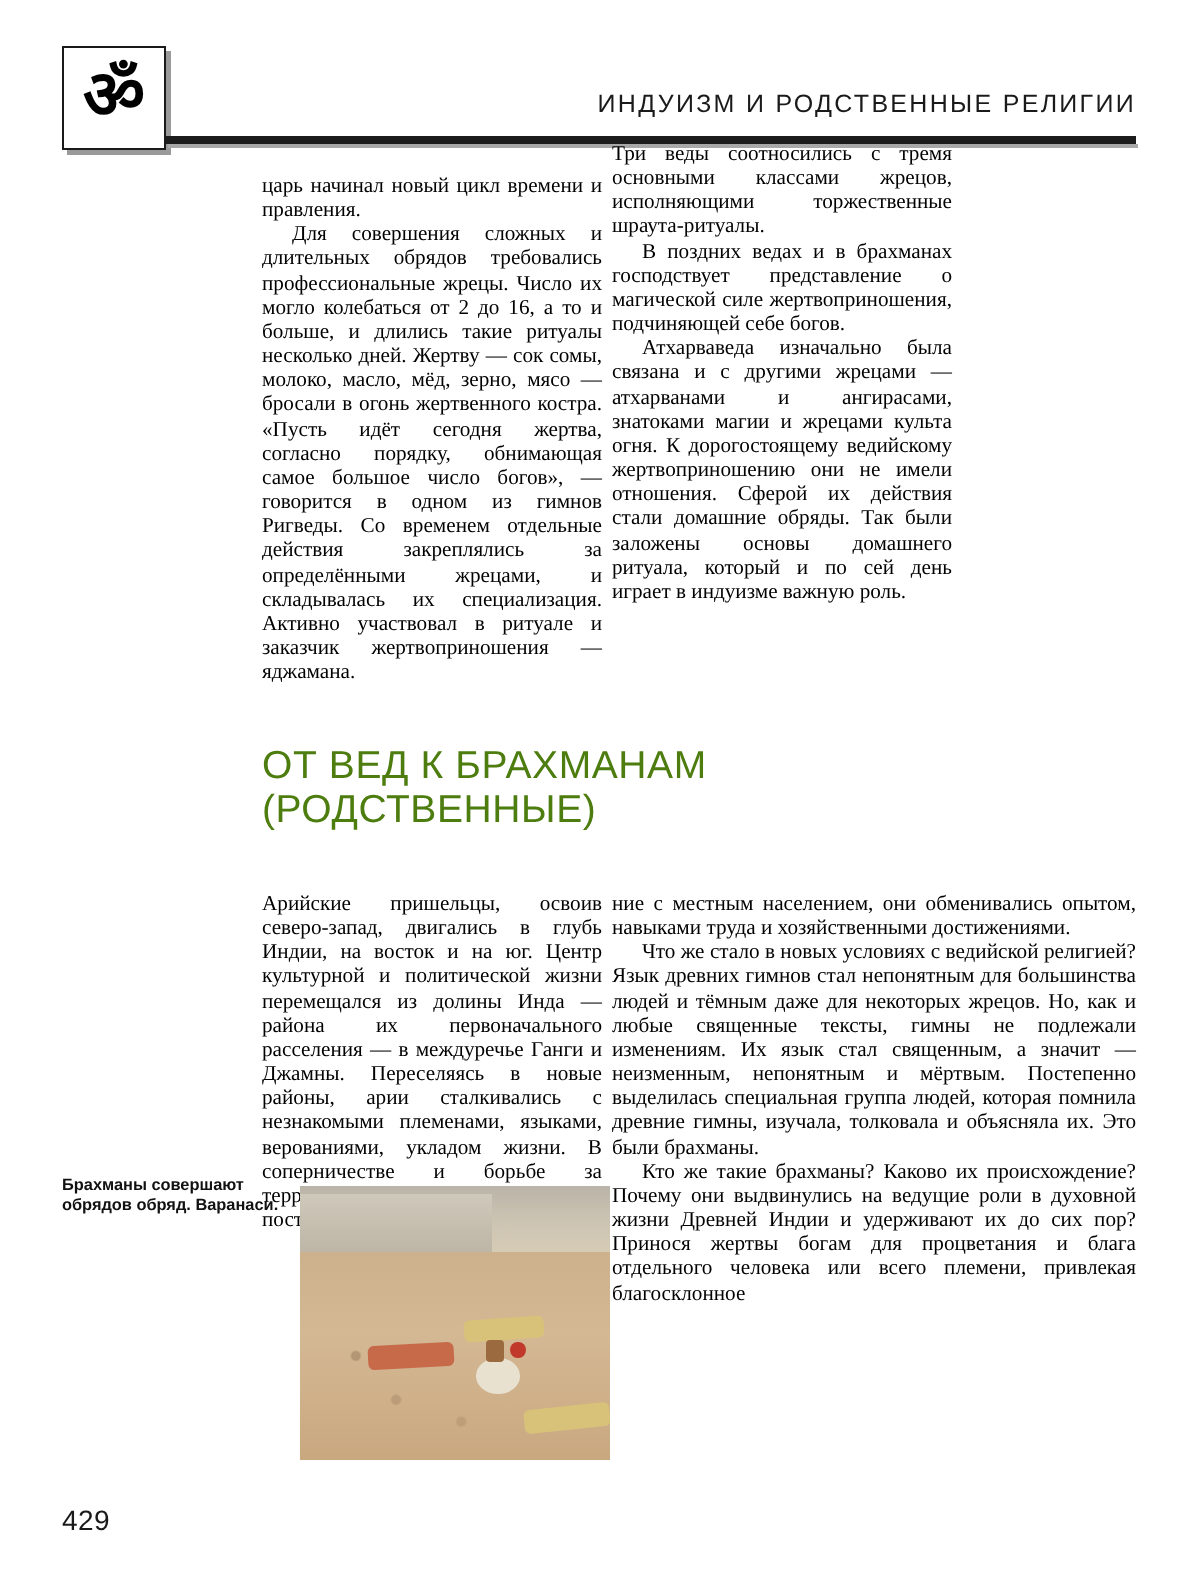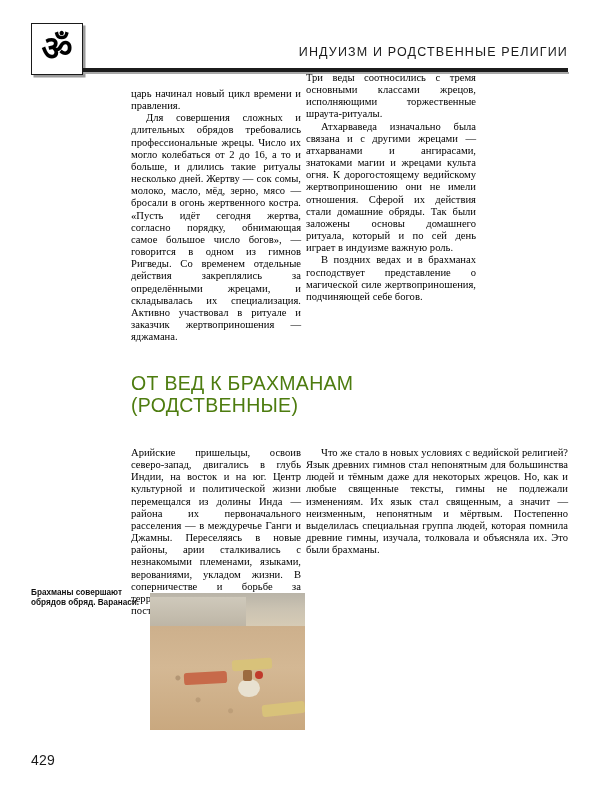--- a/index.html
+++ b/index.html
@@ -140,35 +140,37 @@
     <div class="header-title">ИНДУИЗМ И РОДСТВЕННЫЕ РЕЛИГИИ</div>
   </div>
 
   <div class="col" id="col-left-top">
     <p class="noindent">царь начинал новый цикл времени и правления.</p>
     <p>Для совершения сложных и длительных обрядов требовались профессиональные жрецы. Число их могло колебаться от 2 до 16, а то и больше, и длились такие ритуалы несколько дней. Жертву — сок сомы, молоко, масло, мёд, зерно, мясо — бросали в огонь жертвенного костра. «Пусть идёт сегодня жертва, согласно порядку, обнимающая самое большое число богов», — говорится в одном из гимнов Ригведы. Со временем отдельные действия закреплялись за определёнными жрецами, и складывалась их специализация. Активно участвовал в ритуале и заказчик жертвоприношения — яджамана.</p>
   </div>
 
   <div class="col" id="col-right-top">
     <p class="noindent">Три веды соотносились с тремя основными классами жрецов, исполняющими торжественные шраута-ритуалы.</p>
+    <p>В поздних ведах и в брахманах господствует представление о магической силе жертвоприношения, подчиняющей себе богов.</p>
     <p>Атхарваведа изначально была связана и с другими жрецами — атхарванами и ангирасами, знатоками магии и жрецами культа огня. К дорогостоящему ведийскому жертвоприношению они не имели отношения. Сферой их действия стали домашние обряды. Так были заложены основы домашнего ритуала, который и по сей день играет в индуизме важную роль.</p>
-    <p>В поздних ведах и в брахманах господствует представление о магической силе жертвоприношения, подчиняющей себе богов.</p>
   </div>
 
   <div class="section-heading">
     <div>ОТ ВЕД К БРАХМАНАМ</div>
     <div>(РОДСТВЕННЫЕ)</div>
   </div>
 
   <div class="col" id="col-left-bottom">
     <p class="noindent">Арийские пришельцы, освоив северо-запад, двигались в глубь Индии, на восток и на юг. Центр культурной и политической жизни перемещался из долины Инда — района их первоначального расселения — в междуречье Ганги и Джамны. Переселяясь в новые районы, арии сталкивались с незнакомыми племенами, языками, верованиями, укладом жизни. В соперничестве и борьбе за территорию происходило их постепенное слия-</p>
   </div>
 
   <div class="col" id="col-right-bottom">
+    <p class="noindent">ние с местным населением, они обменивались опытом, навыками труда и хозяйственными достижениями.</p>
     <p>Что же стало в новых условиях с ведийской религией? Язык древних гимнов стал непонятным для большинства людей и тёмным даже для некоторых жрецов. Но, как и любые священные тексты, гимны не подлежали изменениям. Их язык стал священным, а значит — неизменным, непонятным и мёртвым. Постепенно выделилась специальная группа людей, которая помнила древние гимны, изучала, толковала и объясняла их. Это были брахманы.</p>
+    <p>Кто же такие брахманы? Каково их происхождение? Почему они выдвинулись на ведущие роли в духовной жизни Древней Индии и удерживают их до сих пор? Принося жертвы богам для процветания и блага отдельного человека или всего племени, привлекая благосклонное</p>
   </div>
 
   <div class="caption">Брахманы совершают обрядов обряд. Варанаси.</div>
 
   <div class="photo">
     <div class="sky"></div>
     <div class="wall"></div>
     <div class="ground"></div>
 
     <div class="mat" style="left:22%;top:58%;width:28%;height:9%;border-radius:3px;transform:rotate(-3deg);"></div>

